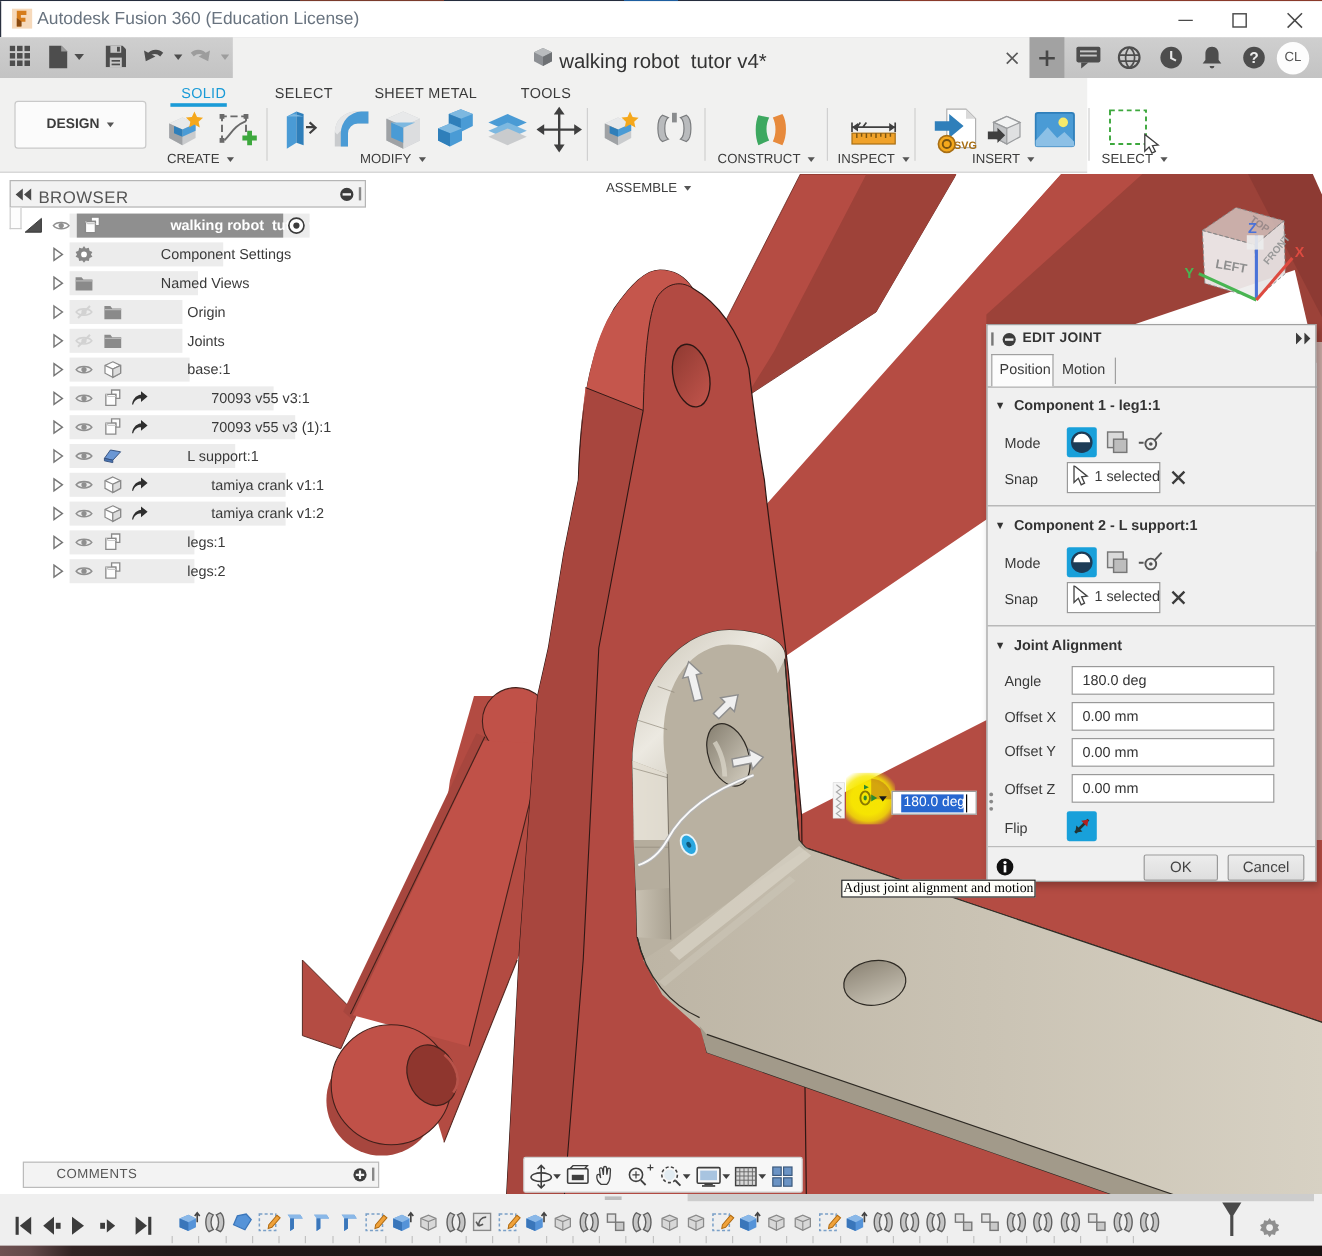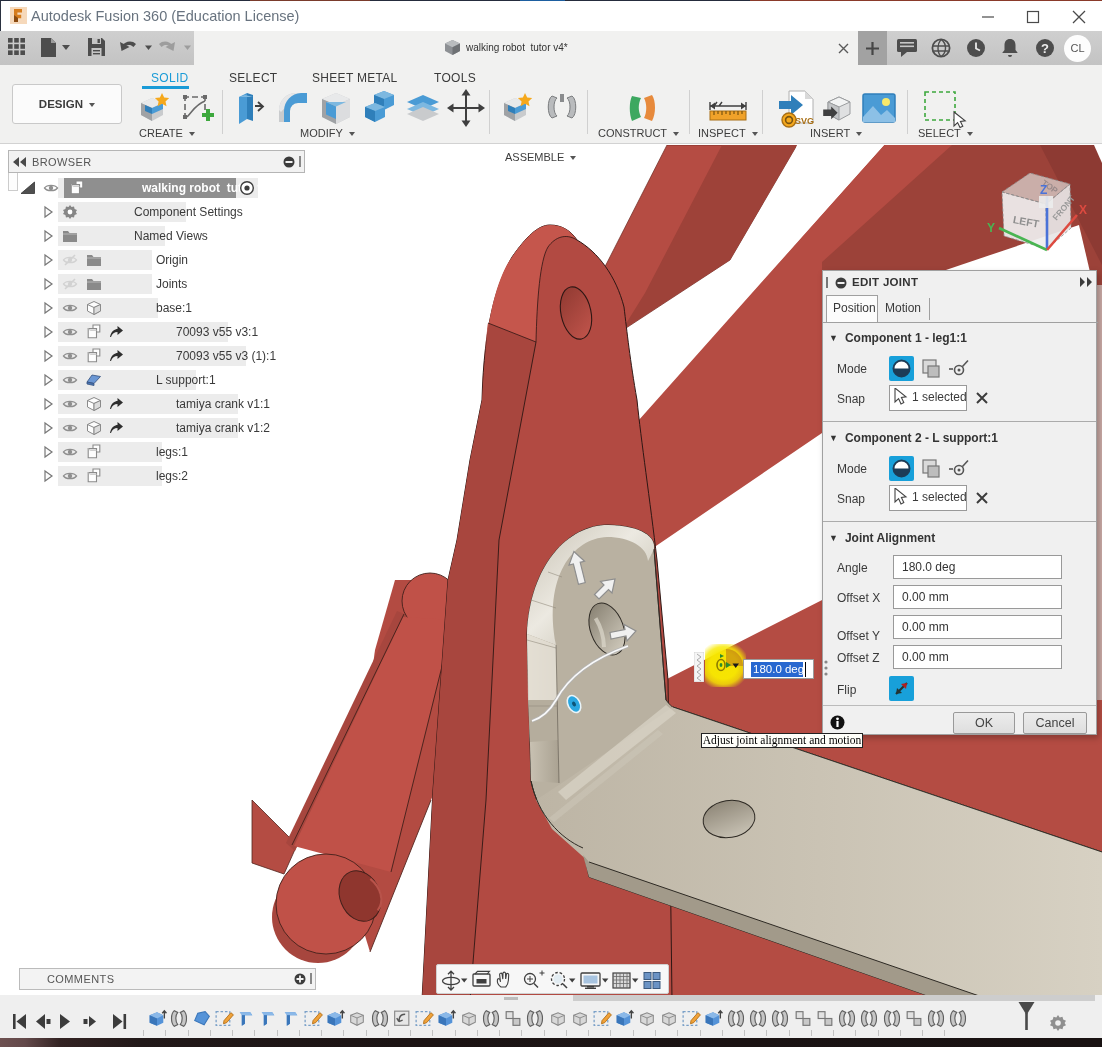--- a/index.html
+++ b/index.html
@@ -1,21 +1,21 @@
 <!DOCTYPE html>
 <html><head>
 <meta charset="utf-8">
 <style>
   * { margin:0; padding:0; box-sizing:border-box; }
   html,body { width:1102px; height:1047px; overflow:hidden; }
   body { font-family:"Liberation Sans", sans-serif; position:relative; background:#fff; }
   .abs { position:absolute; }
   #titlebar { left:0; top:1px; width:1102px; height:30px; background:#fff; border-left:1px solid #2a3140; }
   #toolbar { left:0; top:31px; width:1102px; height:34px; background:linear-gradient(#cfcfcf,#c3c3c3); }
-  #ribbon { left:0; top:65px; width:1102px; height:79px; background:#f1f1f0; border-bottom:1px solid #d2d2d2; }
+  #ribbon { left:0; top:65px; width:906px; height:79px; background:#f1f1f0; border-bottom:1px solid #d2d2d2; }
   #viewport { left:0; top:145px; width:1102px; height:855px; }
   .ticon { position:absolute; top:7px; }
   .rtab { position:absolute; top:6px; font-size:12px; color:#3a3a3a; letter-spacing:0.3px; }
   .glabel { position:absolute; top:62px; font-size:11px; color:#3c3c3c; white-space:nowrap; }
   .gsep { position:absolute; top:25px; height:44px; width:1px; background:#d0d0d0; }
   .caret { display:inline-block; width:0; height:0; border-left:3.5px solid transparent; border-right:3.5px solid transparent; border-top:4px solid #555; margin-left:3px; vertical-align:middle; }
 </style>
 </head>
 <body>
 
@@ -75,21 +75,21 @@
     <path d="M19 4 L17.5 13 L9.5 9 Z" fill="#9d9d9d"></path>
     <path d="M28 7.5 l3.5 4.5 l3.5 -4.5 z" fill="#9d9d9d"></path>
   </svg>
 
   <div class="abs" style="left:194px;top:0;width:664px;height:34px;background:#f1f1f0;"></div>
   <svg class="abs" style="left:444px;top:9px" width="17" height="16" viewBox="0 0 17 16">
     <path d="M8.5 0 L16 3.5 L16 11 L8.5 15 L1 11 L1 3.5 Z" fill="#8d9094"></path>
     <path d="M8.5 0 L16 3.5 L8.5 7.2 L1 3.5 Z" fill="#b9bcbe"></path>
     <path d="M8.5 7.2 L16 3.5 L16 11 L8.5 15 Z" fill="#6e7174"></path>
   </svg>
-  <div class="abs" style="left:466px;top:11px;font-size:10px;color:#333;">walking robot&nbsp; tutor v4*</div>
+  <div class="abs" style="left:466px;top:11px;font-size:17px;color:#333;">walking robot&nbsp; tutor v4*</div>
   <svg class="abs" style="left:837px;top:11px" width="13" height="13" viewBox="0 0 13 13">
     <path d="M2 2 L11 11 M11 2 L2 11" stroke="#5a5a5a" stroke-width="1.4"></path>
   </svg>
 
   <div class="abs" style="left:858px;top:0;width:29px;height:34px;background:#a2a2a2;"></div>
   <svg class="abs" style="left:865px;top:10px" width="15" height="15" viewBox="0 0 15 15">
     <path d="M7.5 1 V14 M1 7.5 H14" stroke="#464646" stroke-width="2.2"></path>
   </svg>
 
   <svg class="ticon" style="left:896px" width="22" height="20" viewBox="0 0 22 20">
@@ -381,21 +381,21 @@
       <text x="1040" y="194" font-size="12" font-weight="bold" fill="#4a72d8">Z</text>
     <text x="987" y="232" font-size="12" font-weight="bold" fill="#49b552">Y</text>
     <text x="1079" y="214" font-size="12" font-weight="bold" fill="#dd4a40">X</text>
   </g>
 </svg>
 
 <div class="abs" style="left:8px;top:150px;width:297px;height:23px;background:#f2f2f2;border:1px solid #b5b5b5;">
   <svg class="abs" style="left:3px;top:5px" width="16" height="12" viewBox="0 0 16 12">
     <path d="M7 1 L1 6 L7 11 Z M14 1 L8 6 L14 11 Z" fill="#4a4a4a"></path>
   </svg>
-  <div class="abs" style="left:23px;top:5px;font-size:11px;color:#555;letter-spacing:0.4px;">BROWSER</div>
+  <div class="abs" style="left:23px;top:5px;font-size:14px;color:#555;letter-spacing:0.4px;">BROWSER</div>
   <svg class="abs" style="left:274px;top:5px" width="12" height="12" viewBox="0 0 12 12">
     <circle cx="6" cy="6" r="5.5" fill="#3c3c3c"></circle>
       <rect x="2.5" y="5" width="7" height="2" fill="#f2f2f2"></rect>
   </svg>
   <div class="abs" style="left:290px;top:5px;width:1.5px;height:11px;background:#888;"></div>
 </div>
 <div class="abs" style="left:8px;top:173px;width:10px;height:18px;background:#fdfdfd;border:1px solid #ccc;border-top:none;"></div>
 <svg width="0" height="0" style="position:absolute">
   <defs>
     <symbol id="i-disc" viewBox="0 0 16 16">
@@ -753,21 +753,21 @@
   <svg class="abs" style="left:152px;top:220px" width="14" height="14" viewBox="0 0 14 14">
     <path d="M2 2 L12 12 M12 2 L2 12" stroke="#3c3c3c" stroke-width="2"></path>
   </svg>
   <div class="ej-div" style="top:250px;"></div>
 
   <div class="ej-sect" style="top:260px;">Joint Alignment</div>
   <div class="ej-lbl" style="top:290px;">Angle</div>
   <div class="ej-input" style="top:284px;">180.0 deg</div>
   <div class="ej-lbl" style="top:320px;">Offset X</div>
   <div class="ej-input" style="top:314px;">0.00 mm</div>
-  <div class="ej-lbl" style="top:358px;">Offset Y</div>
+  <div class="ej-lbl" style="top:348px;">Offset Y</div>
   <div class="ej-input" style="top:344px;">0.00 mm</div>
   <div class="ej-lbl" style="top:380px;">Offset Z</div>
   <div class="ej-input" style="top:374px;">0.00 mm</div>
   <div class="ej-lbl" style="top:412px;">Flip</div>
   <div class="ej-blue" style="top:405px;">
     <svg width="25" height="25" viewBox="0 0 25 25">
       <path d="M6 19 L19 6 M6 6 L19 19" stroke="#222" stroke-width="2" opacity="0"></path>
       <path d="M7 18 L18 7" stroke="#233" stroke-width="2.2"></path>
       <path d="M18 7 l-6 1 l5 5 Z" fill="#b02020"></path>
       <path d="M7 18 l6 -1 l-5 -5 Z" fill="#233"></path>

